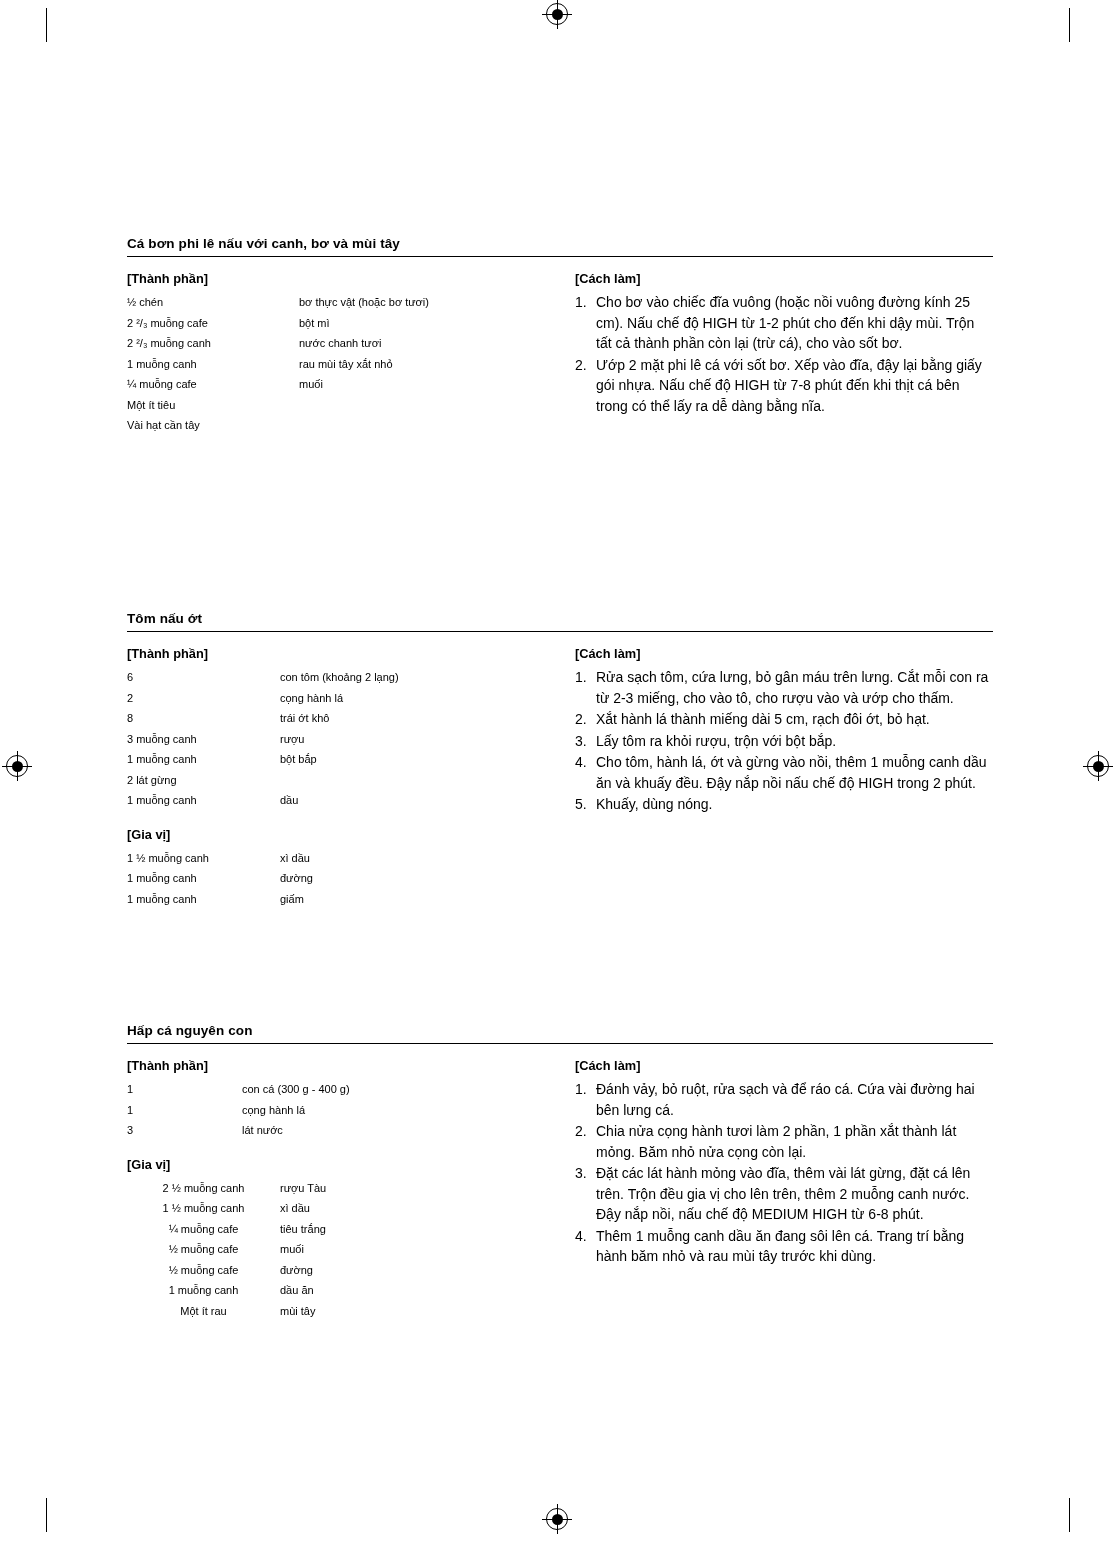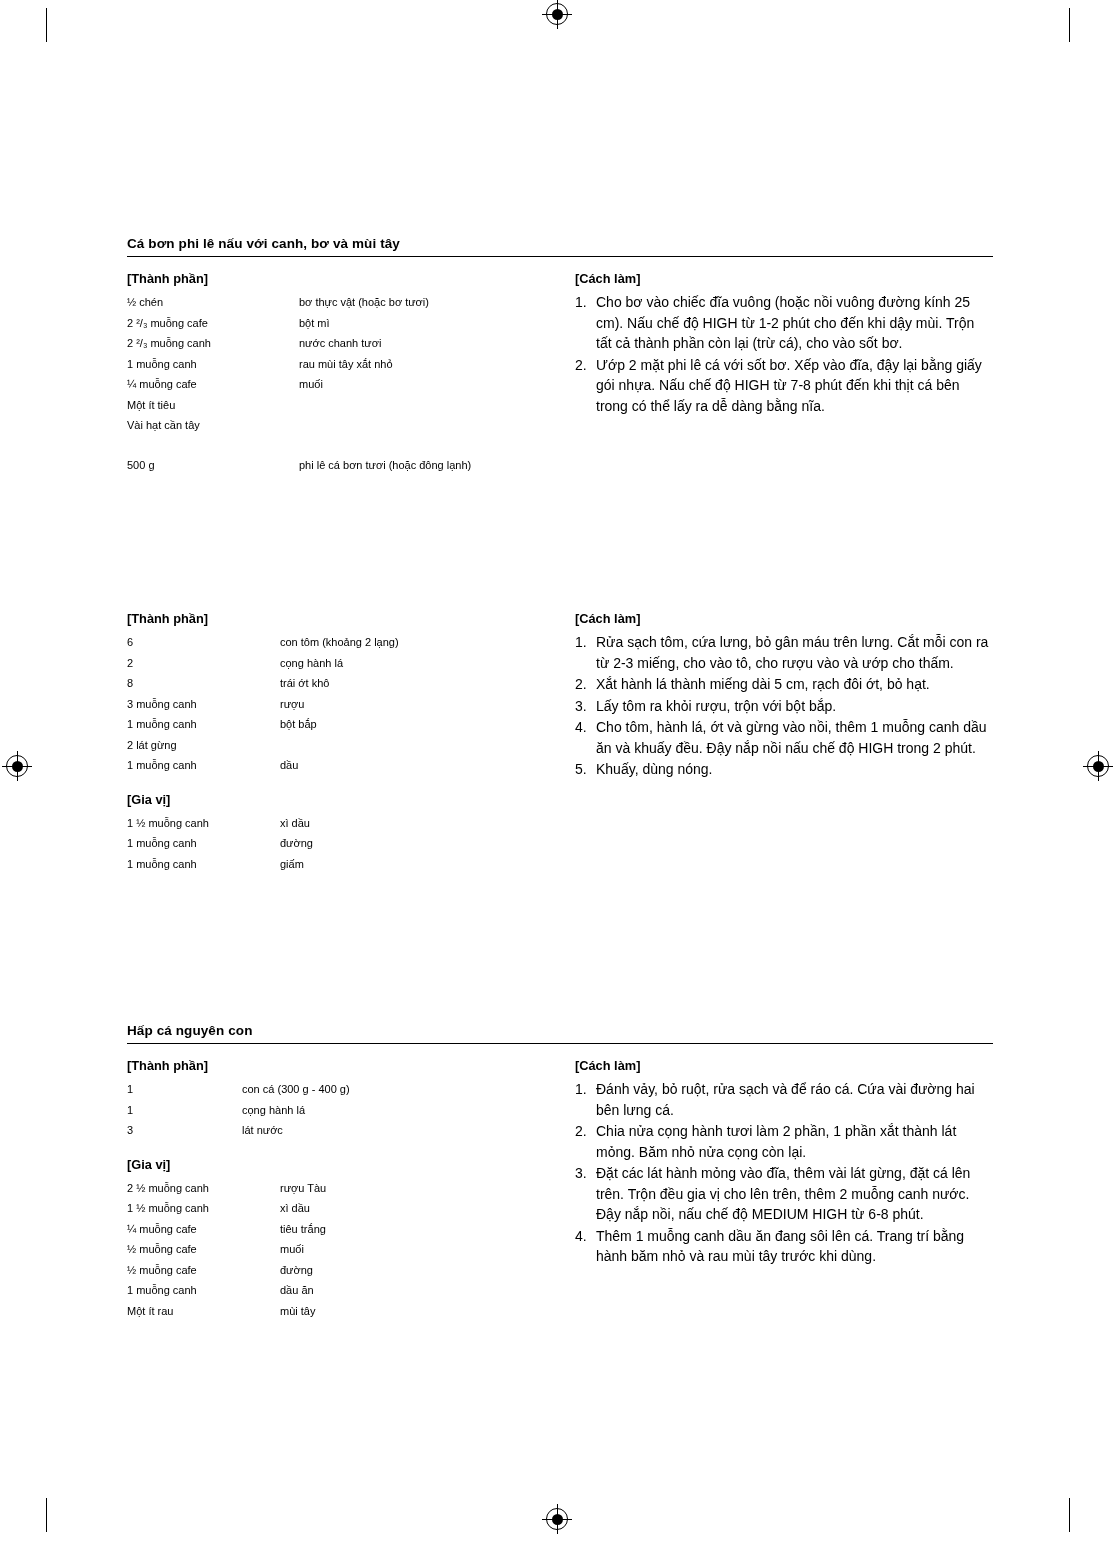--- a/index.html
+++ b/index.html
@@ -106,21 +106,21 @@
     white-space: nowrap;
   }
   .ing-qty { flex: 0 0 auto; }
   .ing-name { flex: 1 1 auto; }
 
   
   .r1 .ing-qty { width: 172px; }
   .r2 .ing-qty { width: 153px; }
   .r2b .ing-qty { width: 153px; }
   .r3 .ing-qty { width: 115px; }
-  .r3b .ing-qty { width: 153px; }
+  .r3b .ing-qty { width: 153px; text-align: center; }
 
   .ing-row.gap { margin-top: 19px; }
   .ing-cont .ing-name { display: block; }
 
   .steps {
     margin: 0;
     padding: 0;
     list-style: none;
     counter-reset: step;
   }
@@ -189,40 +189,34 @@
           <span class="ing-name">muối</span>
         </div>
         <div class="ing-row">
           <span class="ing-qty">Một ít tiêu</span>
           <span class="ing-name"></span>
         </div>
         <div class="ing-row">
           <span class="ing-qty">Vài hạt cần tây</span>
           <span class="ing-name"></span>
         </div>
-        <div class="ing-row gap ing-cont">
-          <span class="ing-qty">500 g</span>
-          <span class="ing-name">
-            <span>phi lê cá bơn tươi</span>
-            <span>(hoặc đông lạnh)</span>
-          </span>
-        </div>
       </div>
 
       <div class="col-right">
         <div class="section-heading">[Cách làm]</div>
         <ol class="steps">
           <li>Cho bơ vào chiếc đĩa vuông (hoặc nồi vuông đường kính 25 cm). Nấu chế độ HIGH từ 1-2 phút cho đến khi dậy mùi. Trộn tất cả thành phần còn lại (trừ cá), cho vào sốt bơ.</li>
           <li>Ướp 2 mặt phi lê cá với sốt bơ. Xếp vào đĩa, đậy lại bằng giấy gói nhựa. Nấu chế độ HIGH từ 7-8 phút đến khi thịt cá bên trong có thể lấy ra dễ dàng bằng nĩa.</li>
         </ol>
       </div>
     </div>
   </section>
 
   <section class="recipe recipe-2">
+    <h2 class="recipe-title">Tôm nấu ớt</h2>
     <div class="cols">
       <div class="col-left">
         <div class="section-heading">[Thành phần]</div>
         <div class="r2">
           <div class="ing-row">
             <span class="ing-qty">6</span>
             <span class="ing-name">con tôm (khoảng 2 lạng)</span>
           </div>
           <div class="ing-row">
             <span class="ing-qty">2</span>

